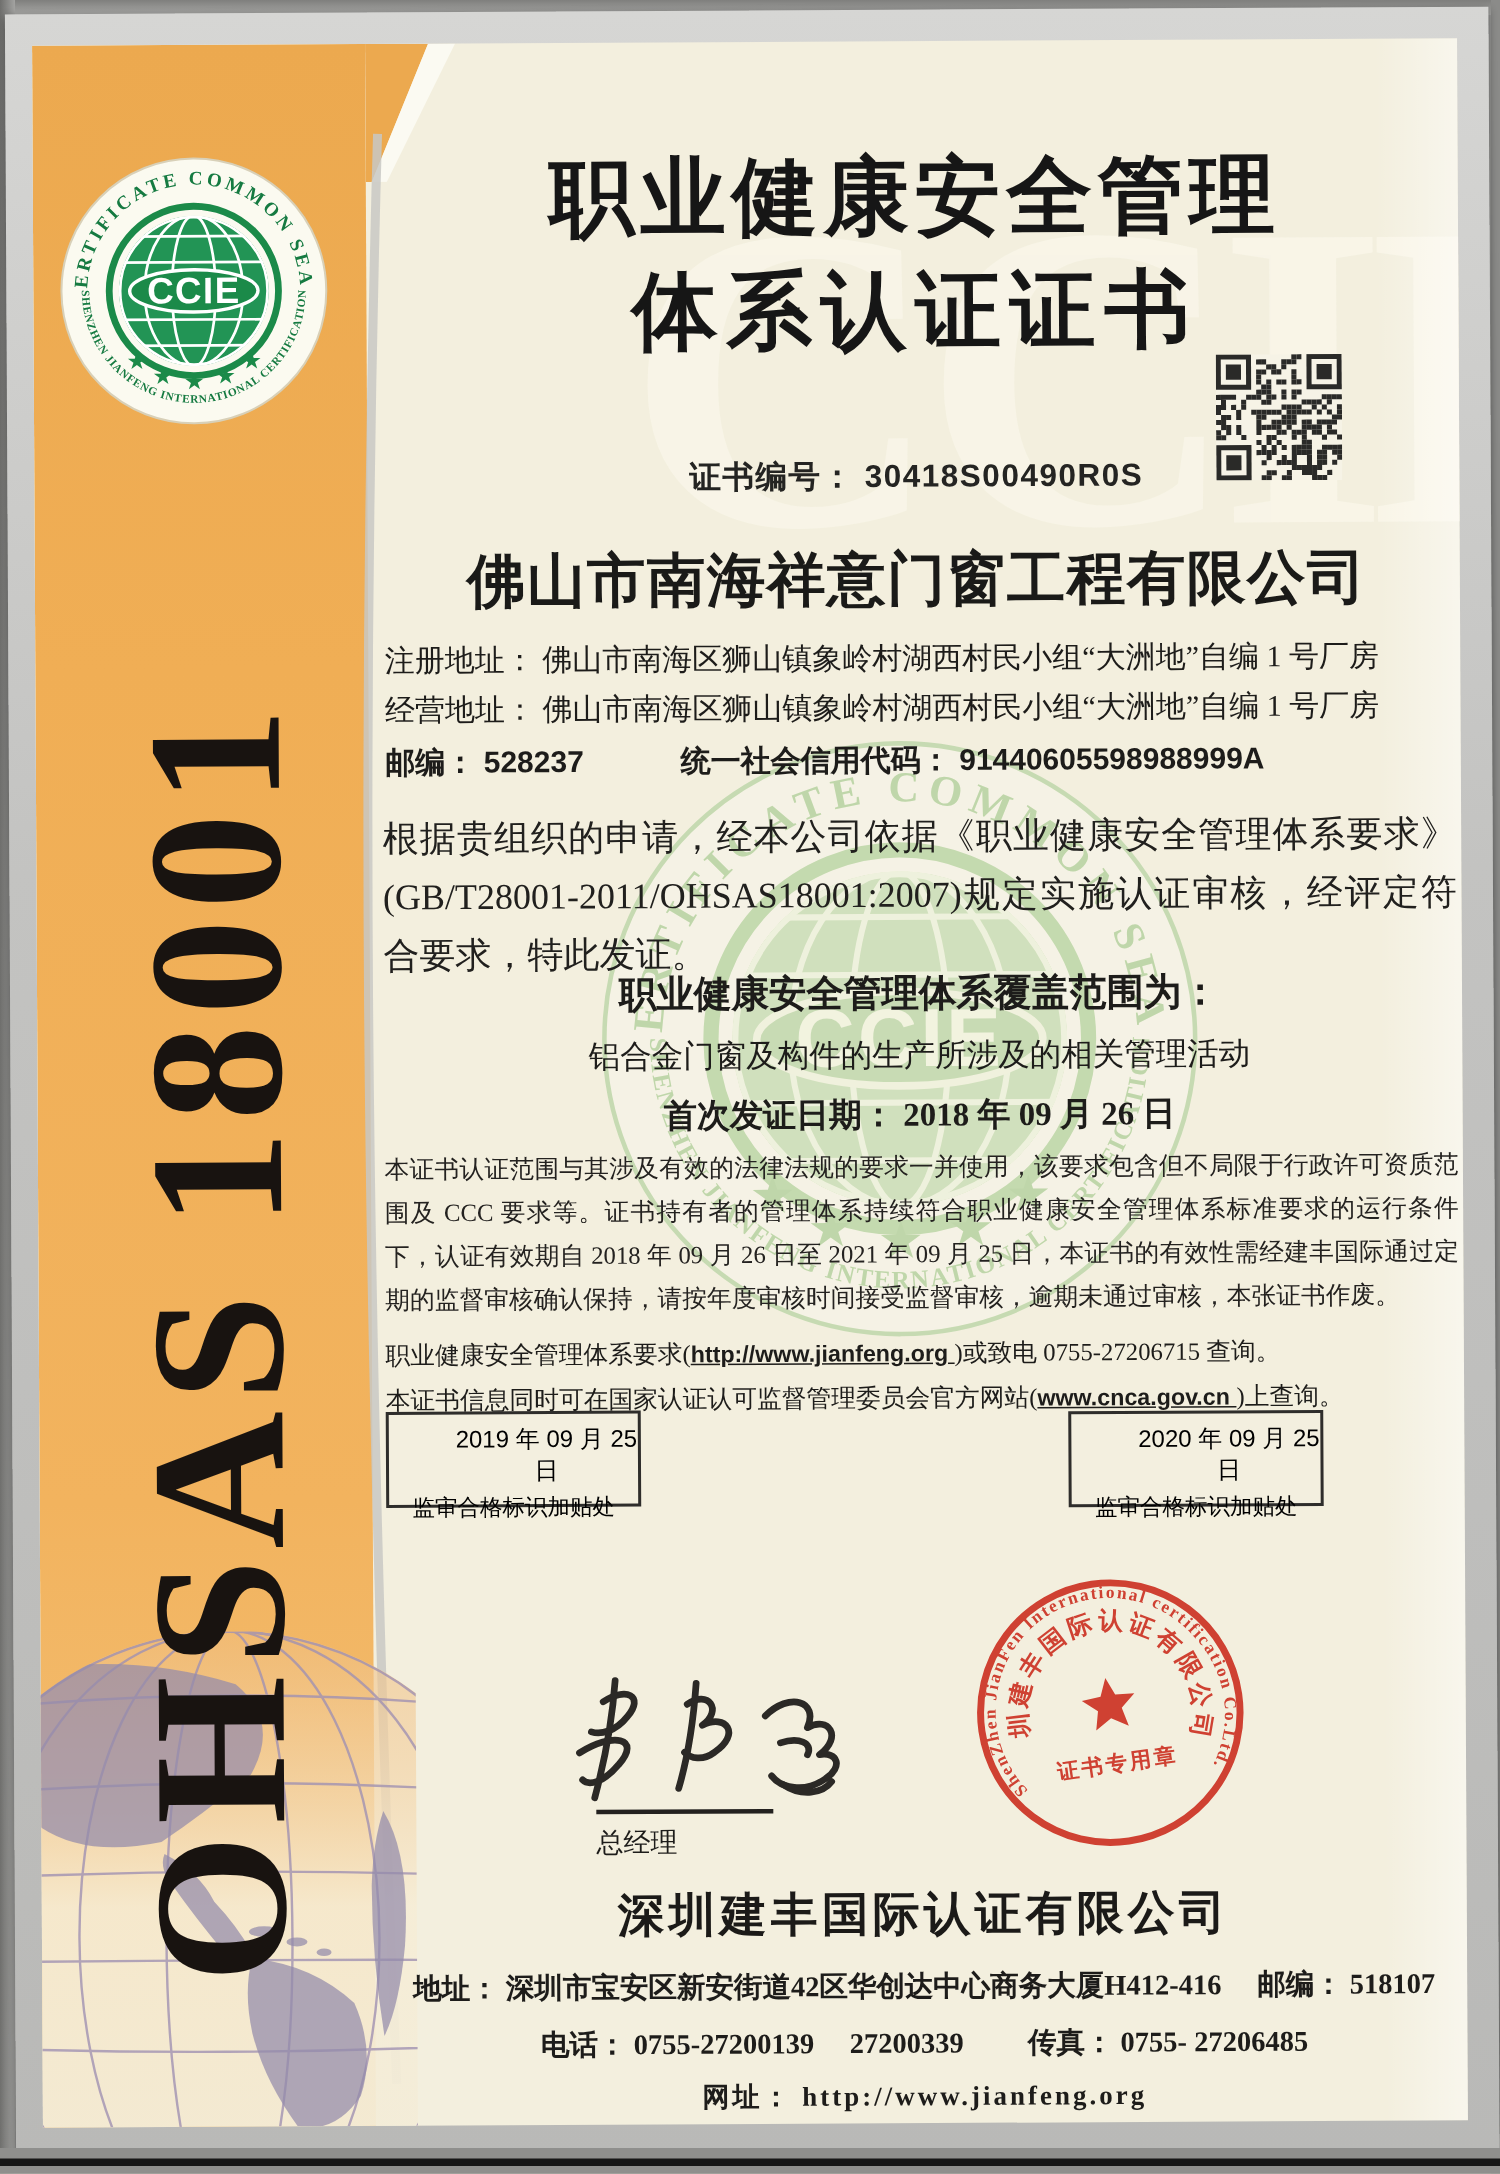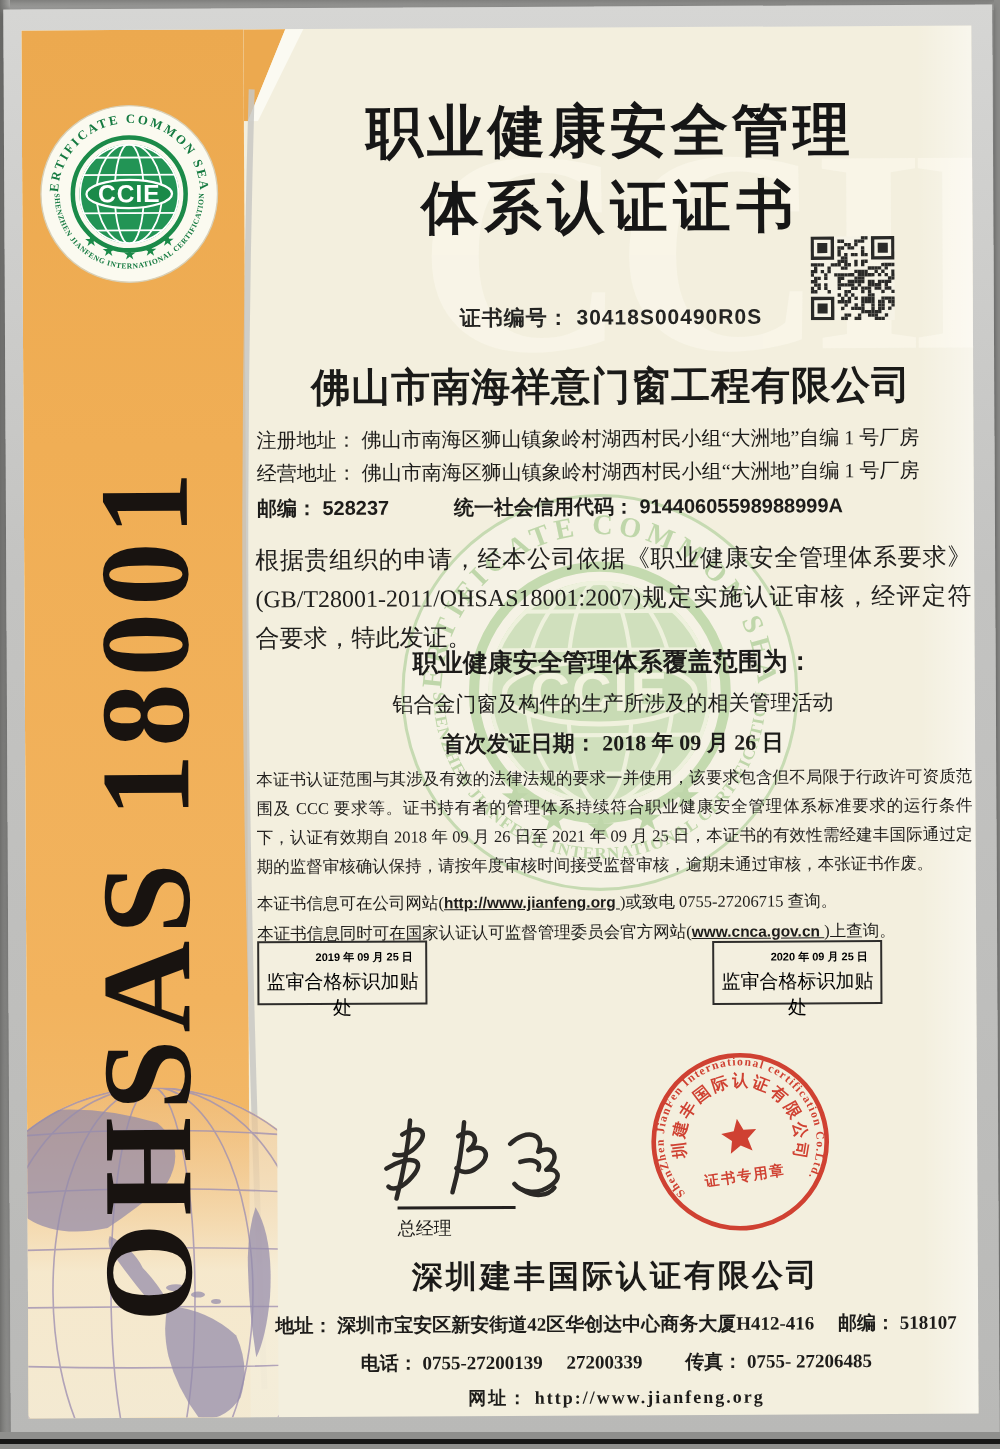--- a/index.html
+++ b/index.html
@@ -52,22 +52,22 @@
   #scope-head{top:618px;font-size:25px;font-weight:bold;}
   #scope-text{top:662px;font-size:21px;}
   #first-issue{top:701px;font-size:22px;font-weight:bold;}
   #validity{left:231px;top:736px;width:716px;font-size:16.5px;line-height:29px;text-align:justify;color:#242220;}
   #info1{left:231px;top:864px;font-size:16.5px;}
   #info2{left:231px;top:894px;font-size:16.5px;}
   .url{font-weight:bold;text-decoration:underline;font-family:"Liberation Sans","DejaVu Sans",sans-serif;font-size:15.5px;}
   .audit-box{width:166px;height:60px;border:2px solid #2e2d2b;z-index:10;text-align:center;background:rgba(255,255,255,.06);}
   #box1{left:231px;top:912px;}
   #box2{left:658px;top:914px;margin-left:28px;}
-  .box-date{margin-top:7px;font-size:11px;font-weight:bold;font-family:"Liberation Sans","DejaVu Sans",sans-serif;padding-left:44px;}
-  .box-label{margin-top:4px;font-size:19px;text-align:center;}
+  .box-date{margin-top:7px;font-size:16px;font-weight:normal;font-family:"Liberation Sans","DejaVu Sans",sans-serif;padding-left:44px;}
+  .box-label{margin-top:4px;font-size:15px;text-align:center;}
   #signature{left:345px;top:1078px;width:200px;height:105px;z-index:12;}
   #sig-line{left:370px;top:1178px;width:118px;height:3px;background:#23211f;z-index:12;}
   #signer-title{left:370px;top:1188px;width:118px;font-size:18px;z-index:12;}
   #stamp{left:620px;top:1022px;width:186px;height:186px;z-index:14;opacity:.93;}
   #issuer-name{top:1228px;font-size:31px;font-weight:bold;letter-spacing:3px;color:#1b1a18;}
   #contact1{top:1284px;font-size:19px;font-weight:bold;}
   #contact2{top:1322px;font-size:19px;font-weight:bold;}
   #contact3{top:1358px;font-size:18px;font-weight:bold;letter-spacing:2px;}
   
   .seal-top-arc{font-size:14px;font-weight:bold;letter-spacing:2.5px;font-family:"Liberation Serif",serif;}
@@ -433,21 +433,21 @@
       <div class="abs txt" id="addr2">经营地址： 佛山市南海区狮山镇象岭村湖西村民小组“大洲地”自编 1 号厂房</div>
       <div class="abs txt" id="postal">邮编： 528237</div>
       <div class="abs txt" id="credit">统一社会信用代码： 91440605598988999A</div>
       <div class="abs txt" id="basis">根据贵组织的申请，经本公司依据《职业健康安全管理体系要求》(GB/T28001-2011/OHSAS18001:2007)规定实施认证审核，经评定符合要求，特此发证。</div>
       <div class="abs txt ctr" id="scope-head">职业健康安全管理体系覆盖范围为：</div>
       <div class="abs txt ctr" id="scope-text">铝合金门窗及构件的生产所涉及的相关管理活动</div>
       <div class="abs txt ctr" id="first-issue">首次发证日期： 2018 年 09 月 26 日</div>
       <div class="abs txt" id="validity">本证书认证范围与其涉及有效的法律法规的要求一并使用，该要求包含但不局限于行政许可资质范围及 CCC 要求等。证书持有者的管理体系持续符合职业健康安全管理体系标准要求的运行条件下，认证有效期自 2018 年 09 月 26 日至 2021 年 09 月 25 日，本证书的有效性需经建丰国际通过定期的监督审核确认保持，请按年度审核时间接受监督审核，逾期未通过审核，本张证书作废。</div>
 
       <div class="abs txt" id="info1">
-        <span>本证书信息可在公司网站(</span><span class="url">http://www.jianfeng.org </span><span>)或致电 0755-27206715 查询。</span>
+        <span>职业健康安全管理体系要求(</span><span class="url">http://www.jianfeng.org </span><span>)或致电 0755-27206715 查询。</span>
       </div>
       <div class="abs txt" id="info2">
         <span>本证书信息同时可在国家认证认可监督管理委员会官方网站(</span><span class="url">www.cnca.gov.cn </span><span>)上查询。</span>
       </div>
 
       <div class="abs audit-box" id="box1">
         <div class="box-date">2019 年 09 月 25 日</div>
         <div class="box-label">监审合格标识加贴处</div>
       </div>
       <div class="abs audit-box" id="box2">

